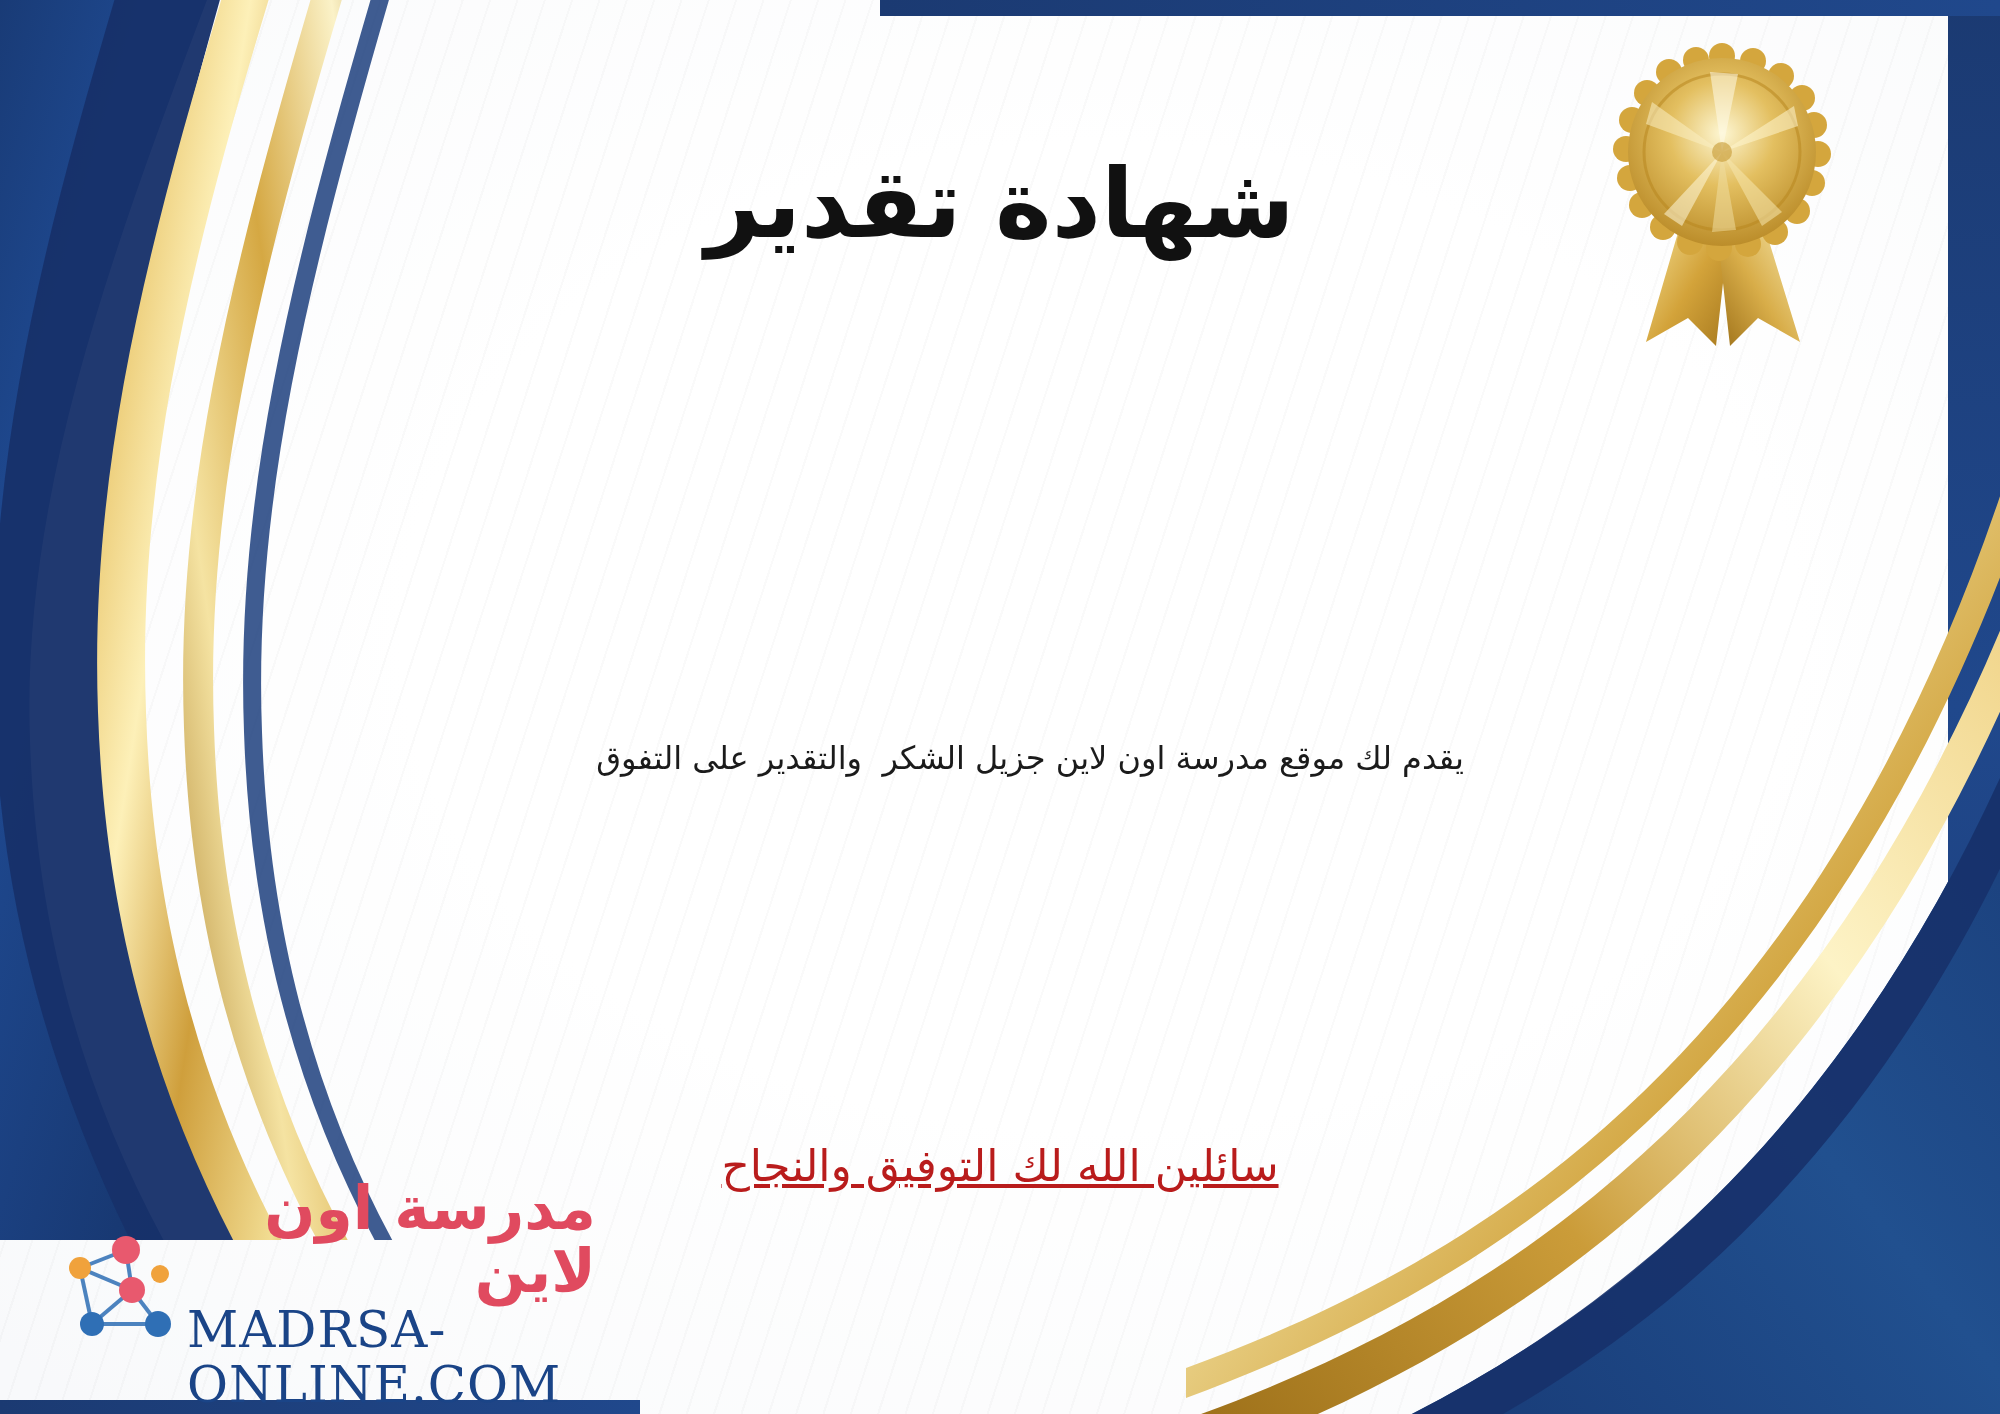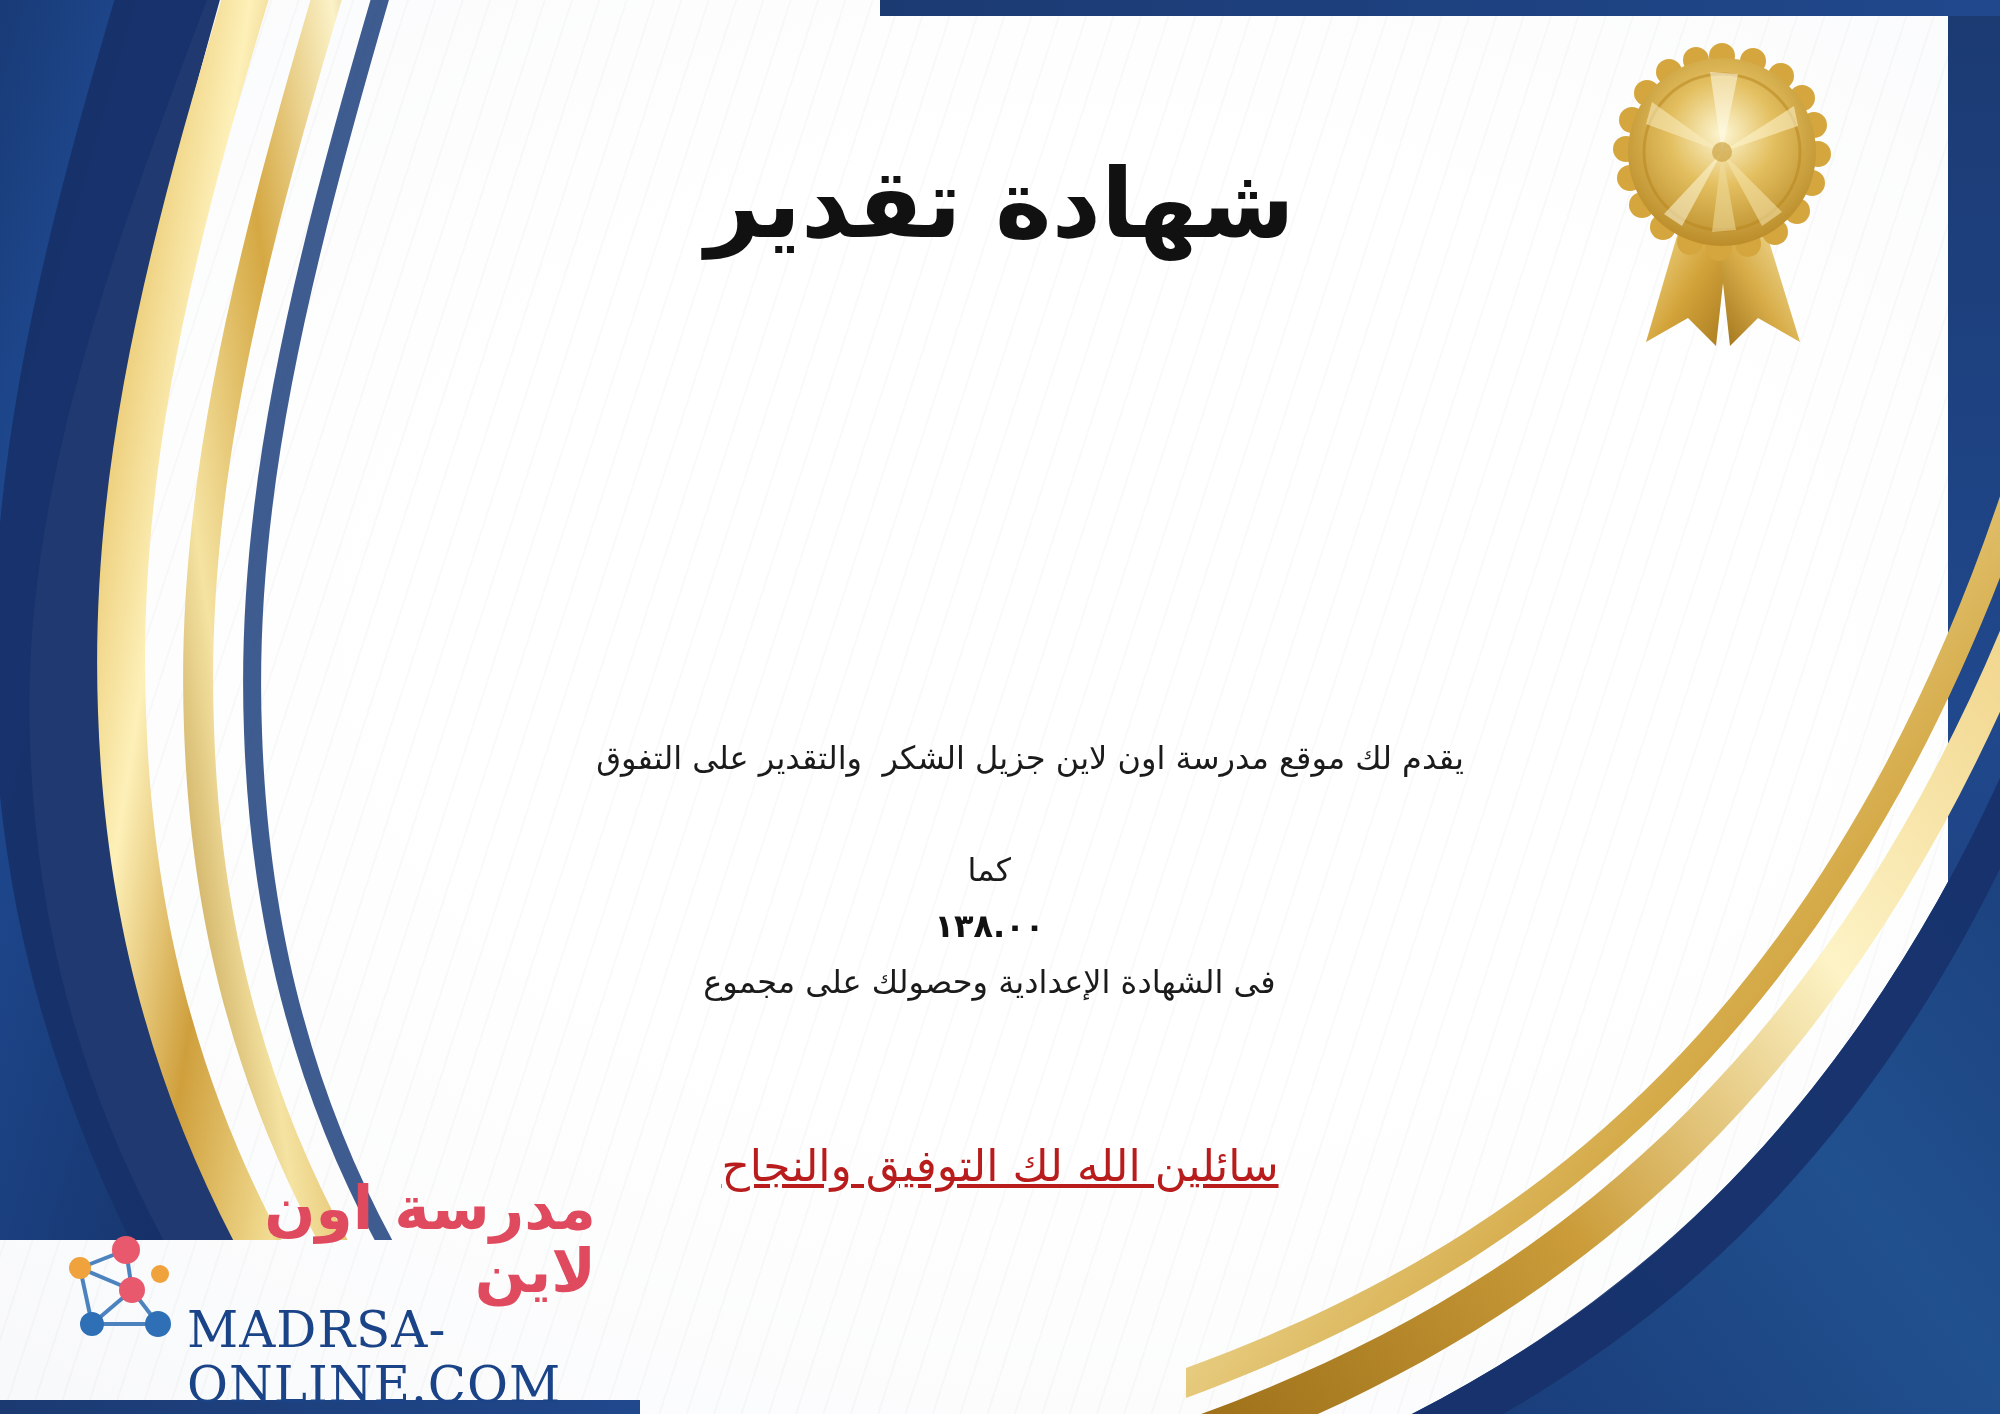--- a/index.html
+++ b/index.html
@@ -360,25 +360,20 @@
     </g>
   </svg>
 
   <div class="content">
 
     <div class="cert-title">شهادة تقدير</div>
 
 
     <div class="body-block">
       <div class="line">يقدم لك موقع مدرسة اون لاين جزيل الشكر  والتقدير على التفوق</div>
-      <div class="line">
-        <span>كما</span>
-        <span class="grade-value">١٣٨.٠٠</span>
-        <span>فى الشهادة الإعدادية وحصولك على مجموع</span>
-      </div>
     </div>
 
     <div class="closing">سائلين الله لك التوفيق  والنجاح</div>
   </div>
 
   <div class="footer-logo">
     <div class="logo-text">
       <div class="logo-ar">مدرسة اون لاين</div>
       <div class="logo-en">MADRSA-ONLINE.COM</div>
     </div>

